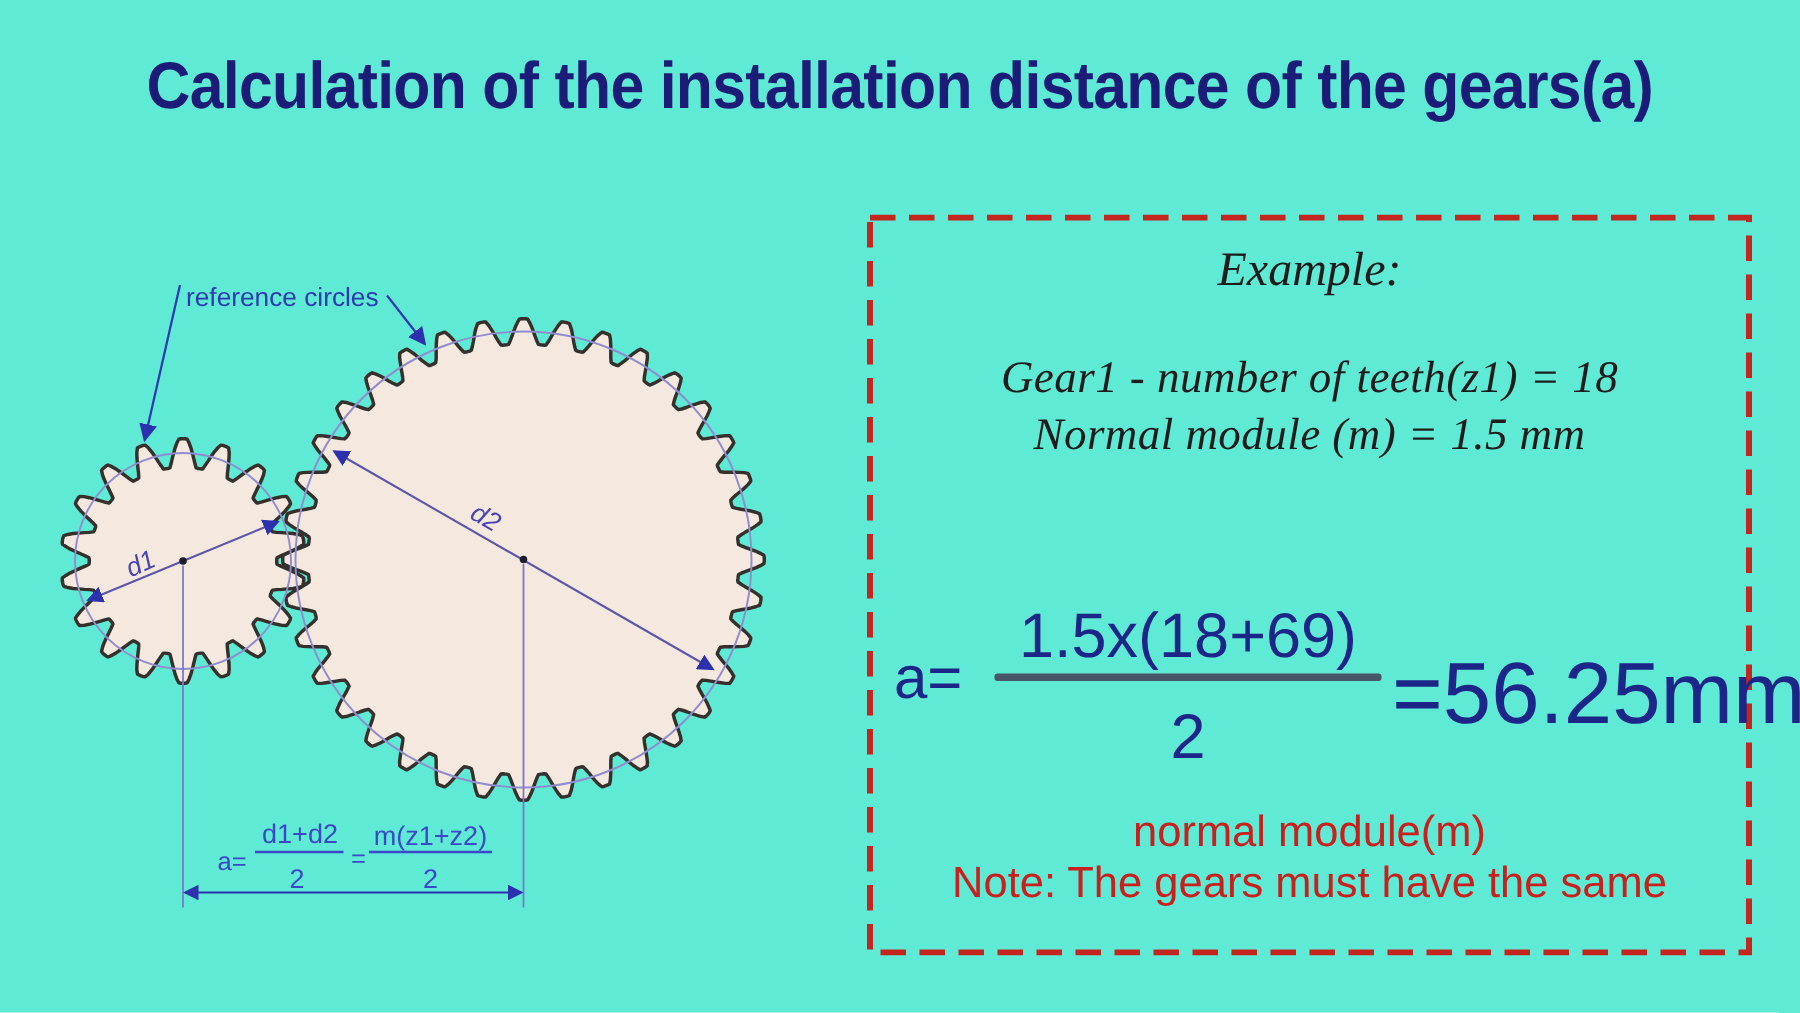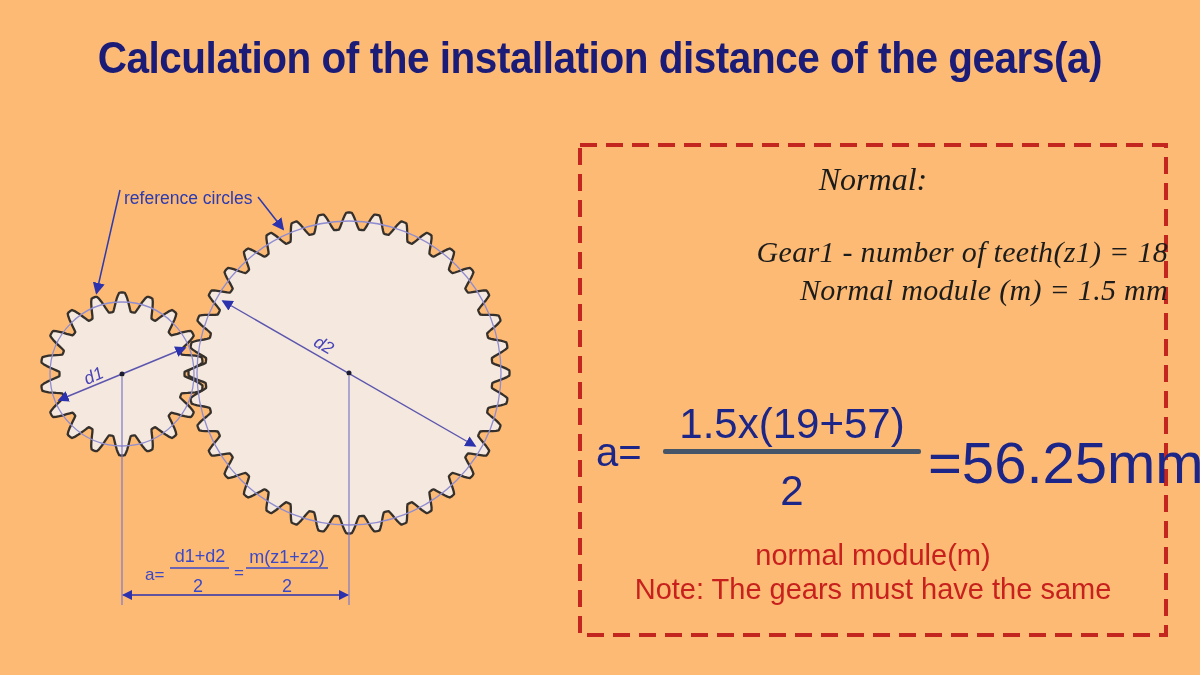--- a/index.html
+++ b/index.html
@@ -10,21 +10,21 @@
     --gear_fill:#f4e8df; --gear_stroke:#35302b; --example_black:#1c1c1c;
   }
   *{margin:0;padding:0;box-sizing:border-box;}
   html,body{width:1200px;height:675px;}
   body{
     background:#ffffff;
     font-family:"Liberation Sans",sans-serif;
     position:relative;
     overflow:hidden;
   }
-  .slide{position:absolute;inset:0;background:#fdba74;}
+  .slide{position:absolute;inset:0;background:#5eead4;}
 
   
   .title{
     position:absolute;top:33px;left:0;width:100%;
     text-align:center;
   }
   .title span{
     display:inline-block;
     font-size:44px;font-weight:600;letter-spacing:-.5px;
     color:var(--title_navy);
@@ -52,21 +52,21 @@
     position:absolute;left:578px;top:143px;width:590px;height:494px;
   }
   .example-box > svg.frame{position:absolute;inset:0;width:100%;height:100%;}
   .frame rect{fill:none;stroke:var(--box_border_red);stroke-width:4;stroke-dasharray:17 9;}
   .ex-heading{
     position:absolute;top:18px;left:0;width:100%;text-align:center;
     font-family:"Liberation Serif",serif;font-style:italic;
     font-size:32px;color:var(--example_black);
   }
   .ex-lines{
-    position:absolute;top:90px;left:0;width:100%;text-align:right;
+    position:absolute;top:90px;left:0;width:100%;text-align:center;
     font-family:"Liberation Serif",serif;font-style:italic;
     font-size:30px;line-height:37.5px;color:var(--example_black);letter-spacing:.3px;
   }
   .big-formula{position:absolute;top:0;left:0;width:100%;height:100%;color:var(--formula_navy);}
   .bf-lhs{position:absolute;left:18px;top:287px;font-size:40px;}
   .bf-frac{position:absolute;left:85px;top:258px;width:258px;text-align:center;}
   .bf-num{font-size:42px;line-height:46px;}
   .bf-bar{height:5px;width:100%;background:var(--fraction_bar);margin-top:2px;border-radius:2px;}
   .bf-den{font-size:42px;line-height:46px;margin-top:14px;}
   .bf-result{position:absolute;left:350px;top:286px;font-size:58px;}
@@ -121,31 +121,31 @@
     <text class="dformula" x="287" y="563" text-anchor="middle">m(z1+z2)</text>
     <line class="fbar" x1="246" y1="568" x2="328" y2="568"></line>
     <text class="dformula" x="287" y="592" text-anchor="middle">2</text>
   </svg>
 
   <div class="example-box">
     <svg class="frame" viewBox="0 0 590 494" preserveAspectRatio="none">
       <rect x="2" y="2" width="586" height="490"></rect>
     </svg>
 
-    <div class="ex-heading">Normal:</div>
+    <div class="ex-heading">Example:</div>
 
     <div class="ex-lines">
       <div>Gear1 - number of teeth(z1) = 18</div>
       <div>Normal module (m) = 1.5 mm</div>
     </div>
 
     <div class="big-formula">
       <span class="bf-lhs">a=</span>
       <div class="bf-frac">
-        <div class="bf-num">1.5x(19+57)</div>
+        <div class="bf-num">1.5x(18+69)</div>
         <div class="bf-bar"></div>
         <div class="bf-den">2</div>
       </div>
       <span class="bf-result">=56.25mm</span>
     </div>
 
     <div class="note">
       <div>normal module(m)</div>
       <div>Note: The gears must have the same</div>
     </div>

